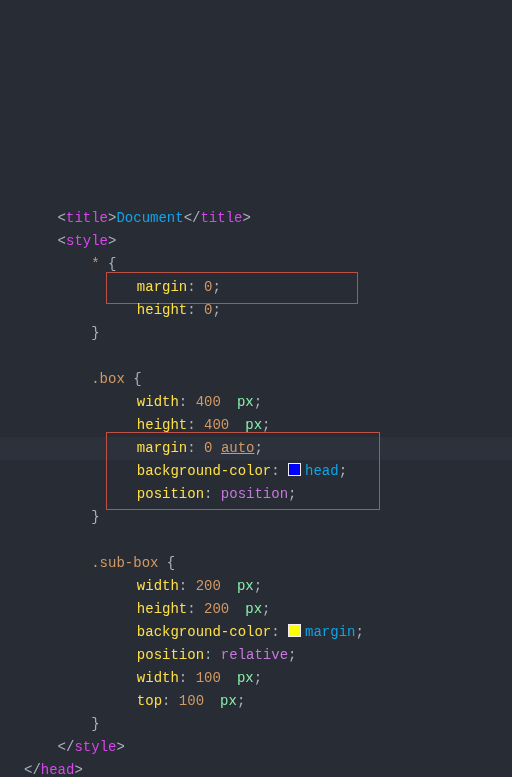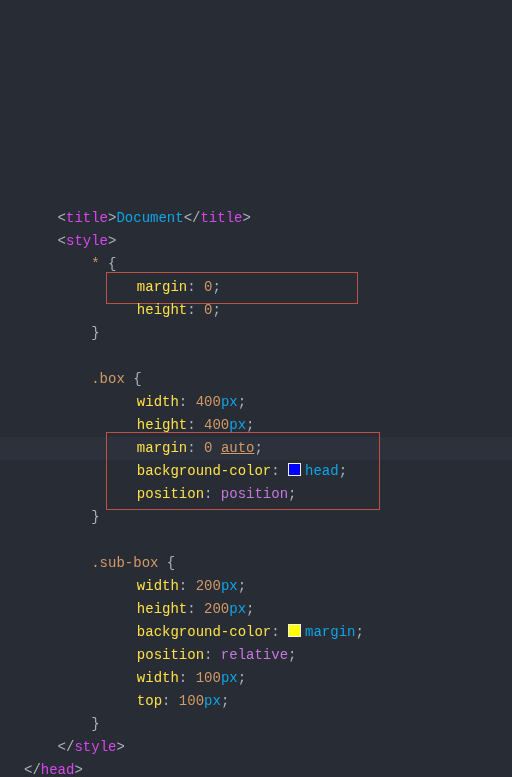--- a/index.html
+++ b/index.html
@@ -27,21 +27,21 @@
     z-index: 0;
   }
   .lines { position: relative; z-index: 2; }
 
   
   .punct  { color: #abb2bf; }   
   .tag    { color: #d946ef; margin-top: 24px; }   
   .attr   { color: #d19a66; }   
   .prop   { color: #fde047; margin-left: 12px; }   
   .num    { color: #d19a66; }   
-  .unit   { color: #0ea5e9; }   
+  .unit   { color: #86efac; padding-left: 16px; }   
   .value  { color: #d19a66; text-decoration: underline; }   
   .ident  { color: #c678dd; }   
   .txt    { color: #0ea5e9; }   
 
   .swatch {
     display: inline-block;
     width: 11px; height: 11px;
     border: 1px solid #f0f0f0;
     vertical-align: -1px;
     margin-right: 4px;

